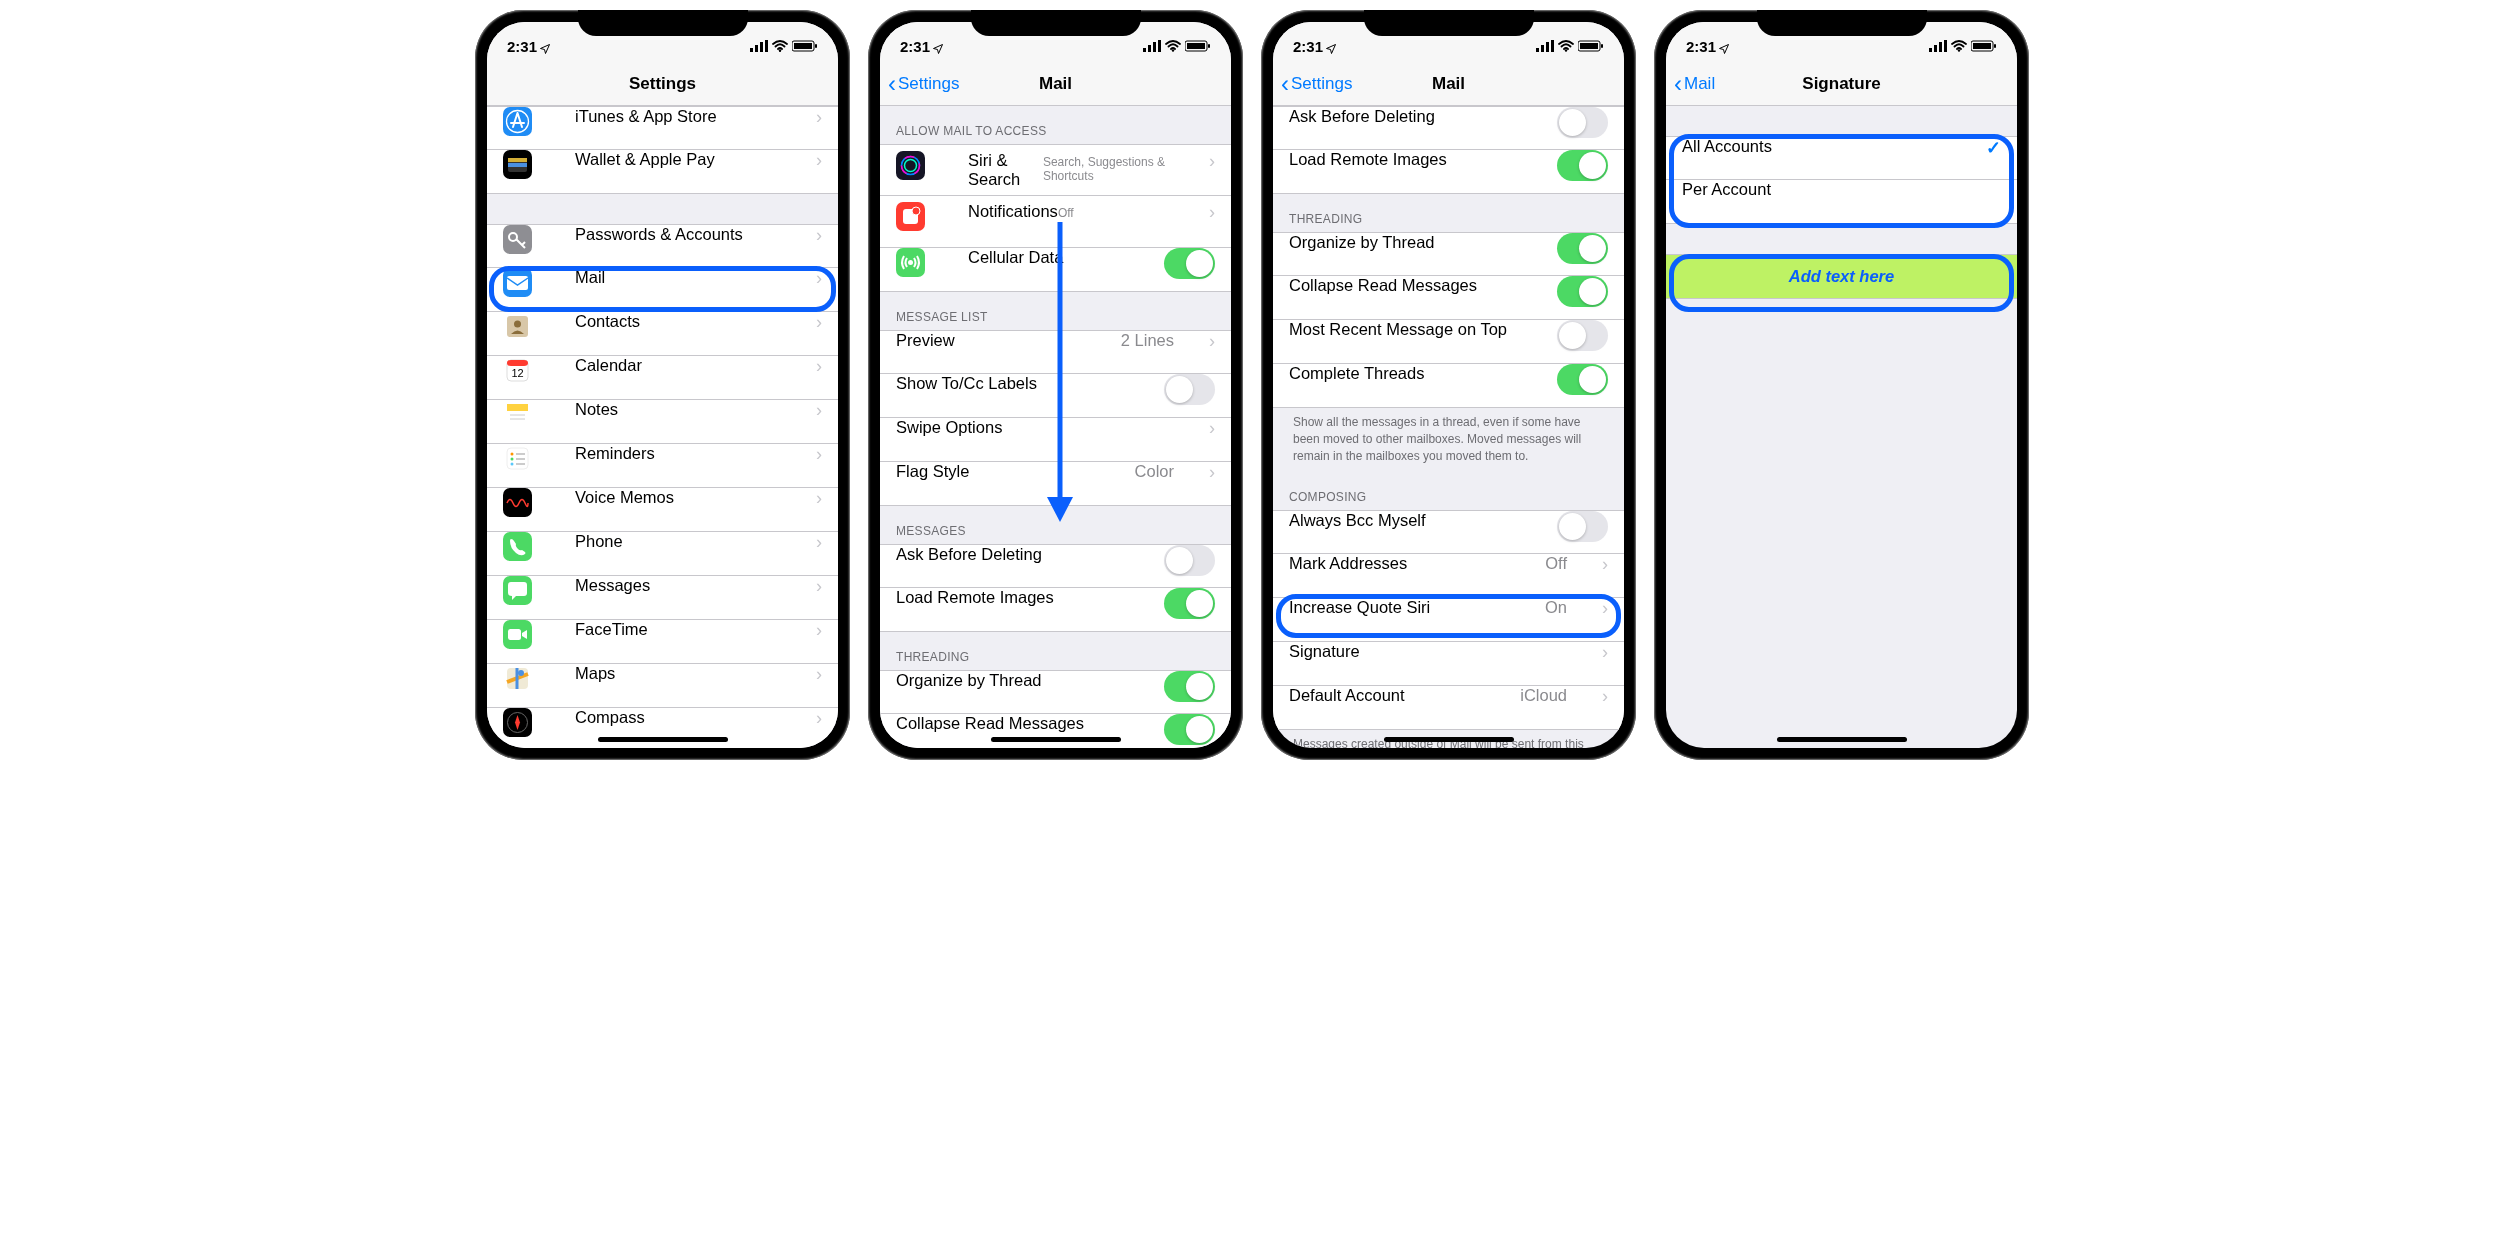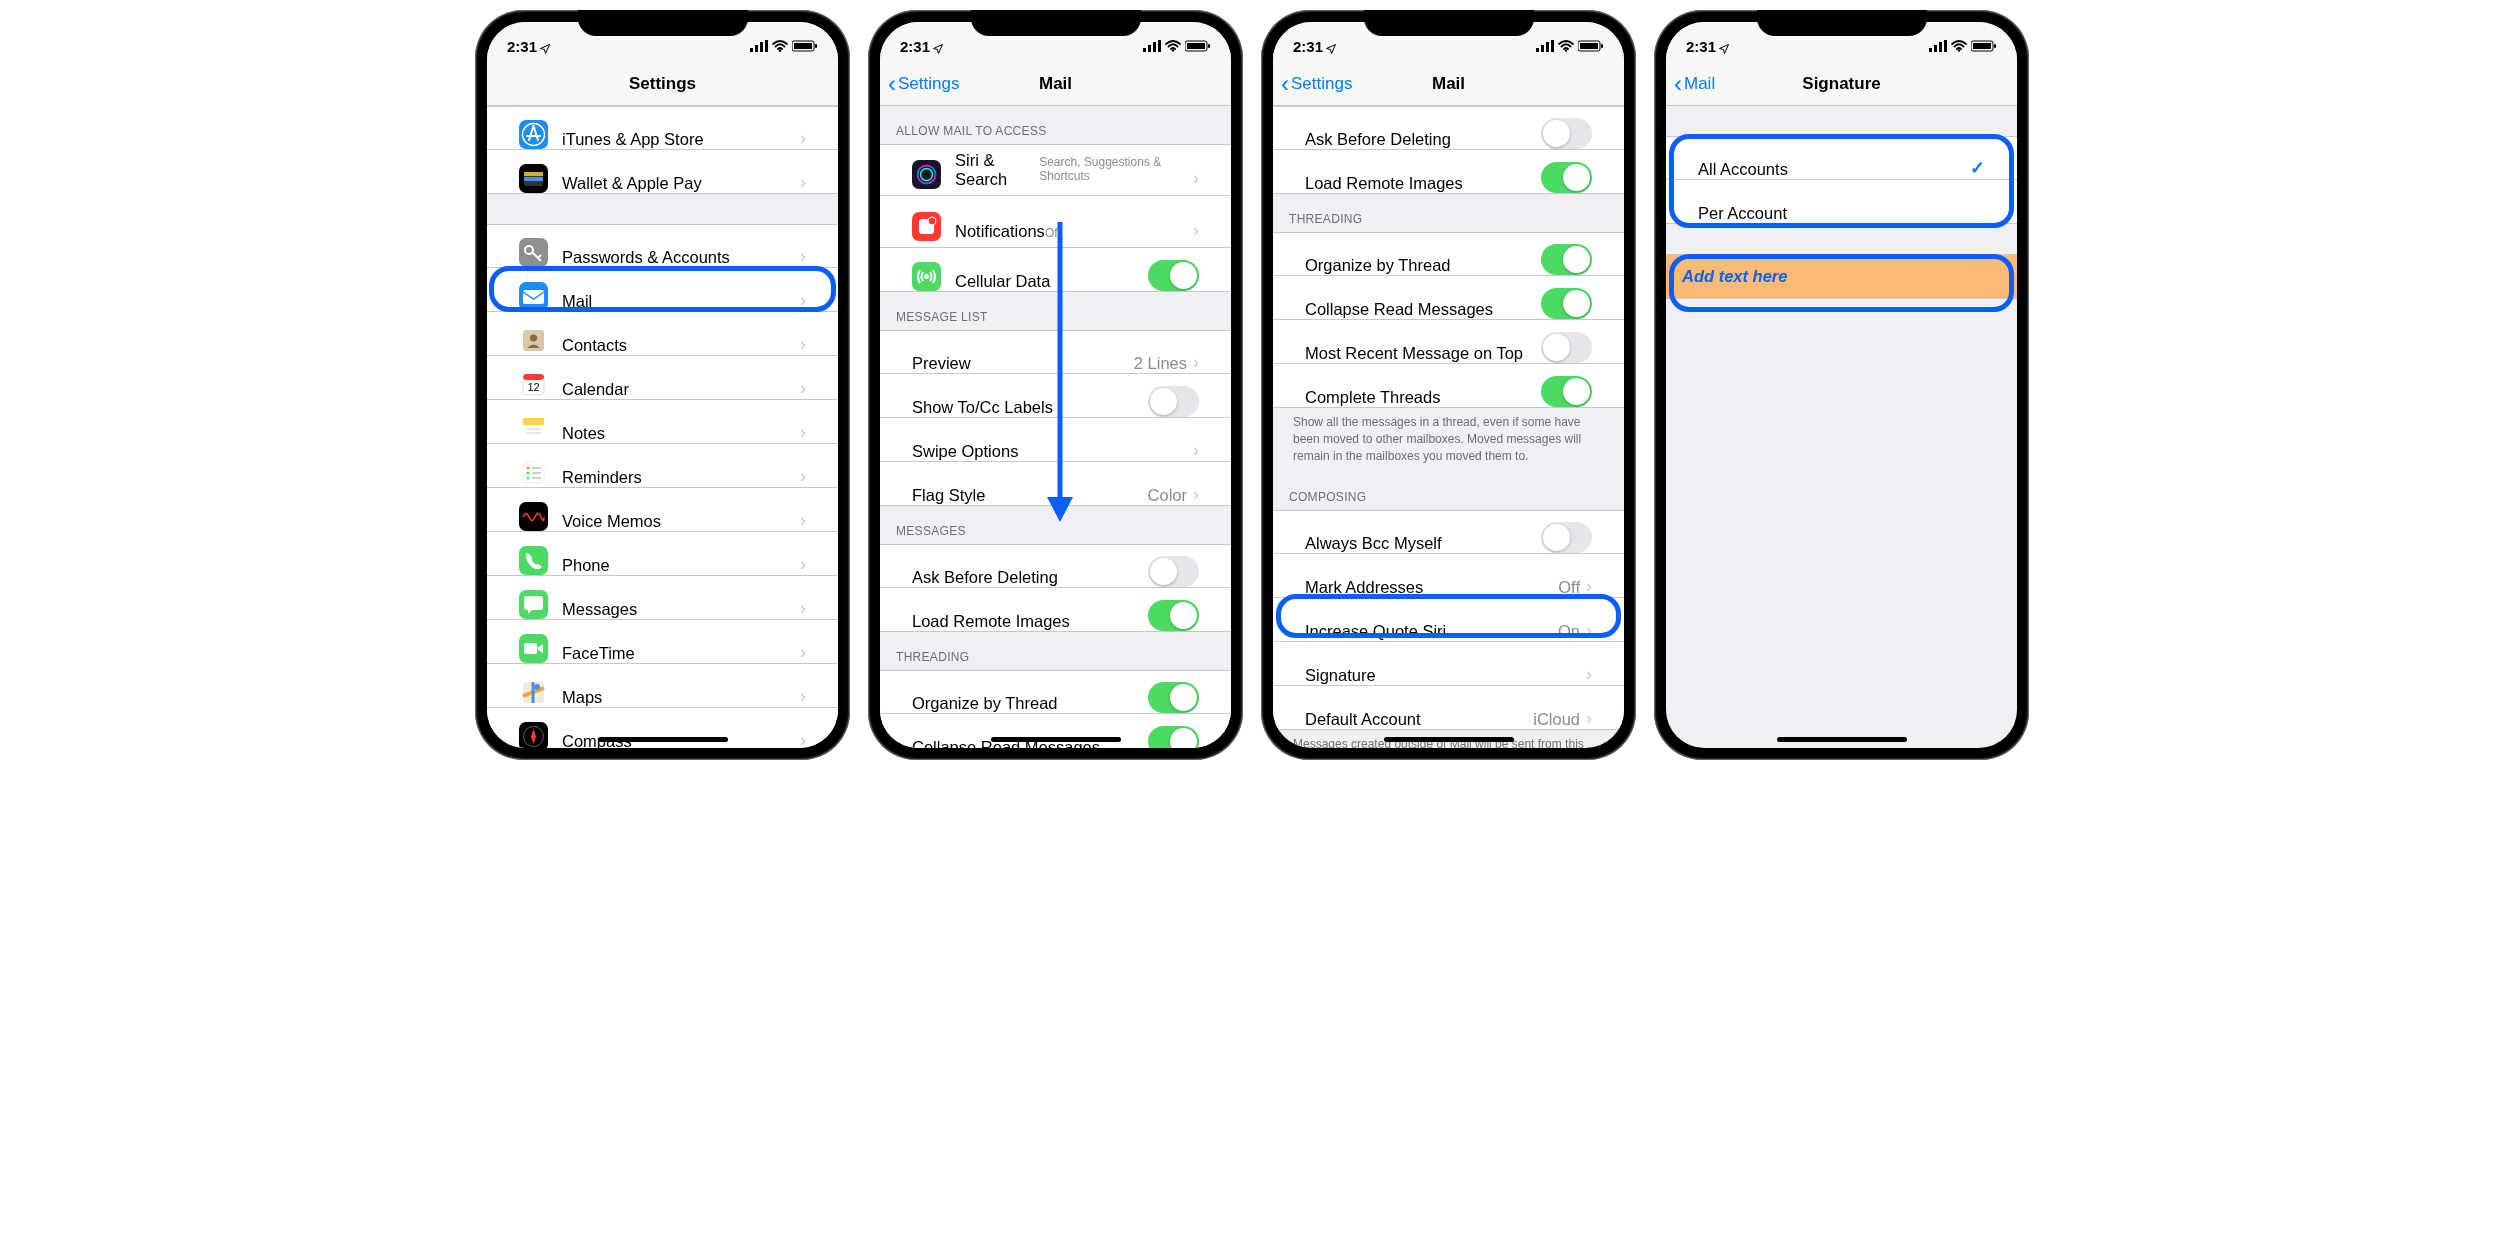--- a/index.html
+++ b/index.html
@@ -91,26 +91,27 @@
 .section-footer {
   font-size: 12px;
   color: #6d6d72;
   padding: 6px 20px 8px;
   line-height: 1.4;
 }
 .row {
   background: #fff;
   min-height: 44px;
   display: flex;
-  align-items: flex-end;
-  padding: 0 32px;
+  align-items: flex-start;
+  padding: 0 16px;
   border-bottom: 0.5px solid #c8c7cc;
   font-size: 16.5px;
   color: #000;
   position: relative;
+  gap: 29px;
 }
 .group-first { border-top: 0.5px solid #c8c7cc; }
 .row .icon-slot {
   width: 29px; height: 29px;
   border-radius: 7px;
   margin-right: 14px;
   display: flex; align-items: center; justify-content: center;
   flex-shrink: 0;
 }
 .row .label { flex: 1; }
@@ -151,27 +152,28 @@
   pointer-events: none;
   z-index: 10;
 }
 .arrow-overlay {
   position: absolute;
   z-index: 12;
   pointer-events: none;
 }
 .check { color: #007aff; font-size: 18px; font-weight: 600; }
 .sig-edit {
-  background: #fdba74;
+  background: #bef264;
   min-height: 45px;
   padding: 12px 16px;
   font-size: 16.5px;
   font-style: italic;
   color: #0a5ffc;
   font-weight: 700;
+  text-align: center;
   border-top: 0.5px solid #c8c7cc;
   border-bottom: 0.5px solid #c8c7cc;
 }
 .spacer { height: 30px; }
 .row.tall { min-height: 52px; padding-top: 6px; padding-bottom: 6px; }
 </style>
 </head>
 <body>
 
 <div class="phone">

